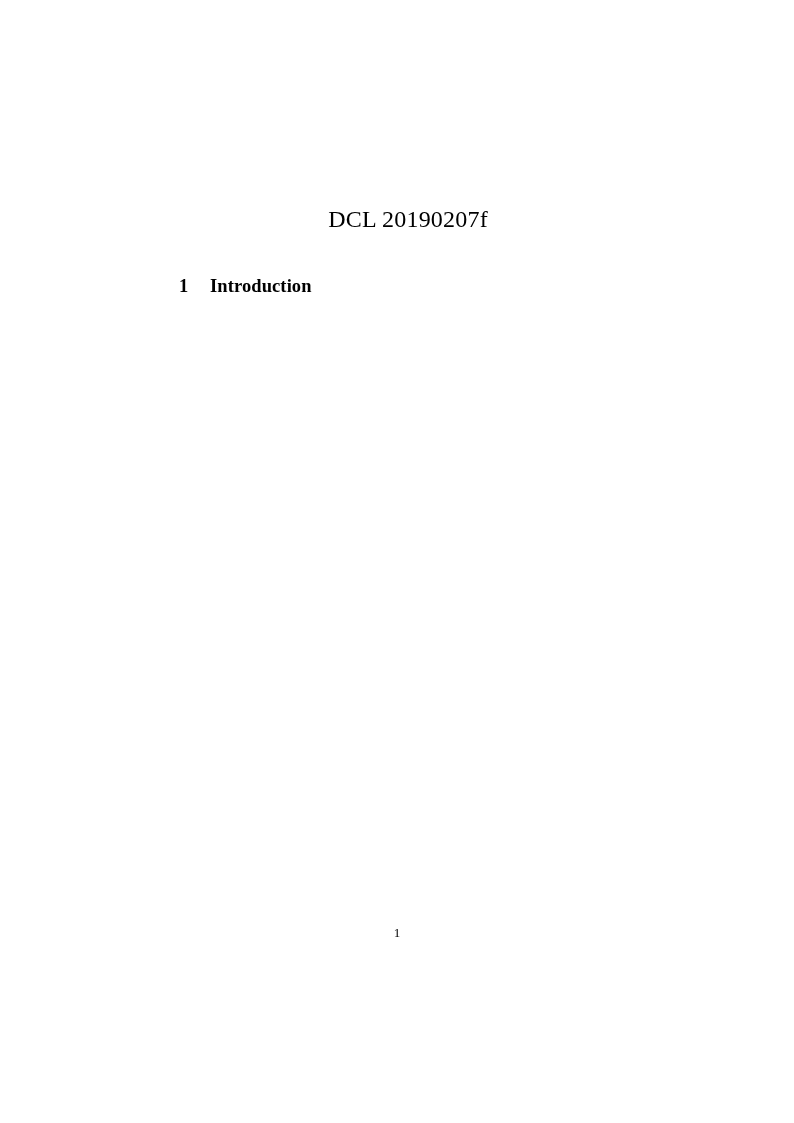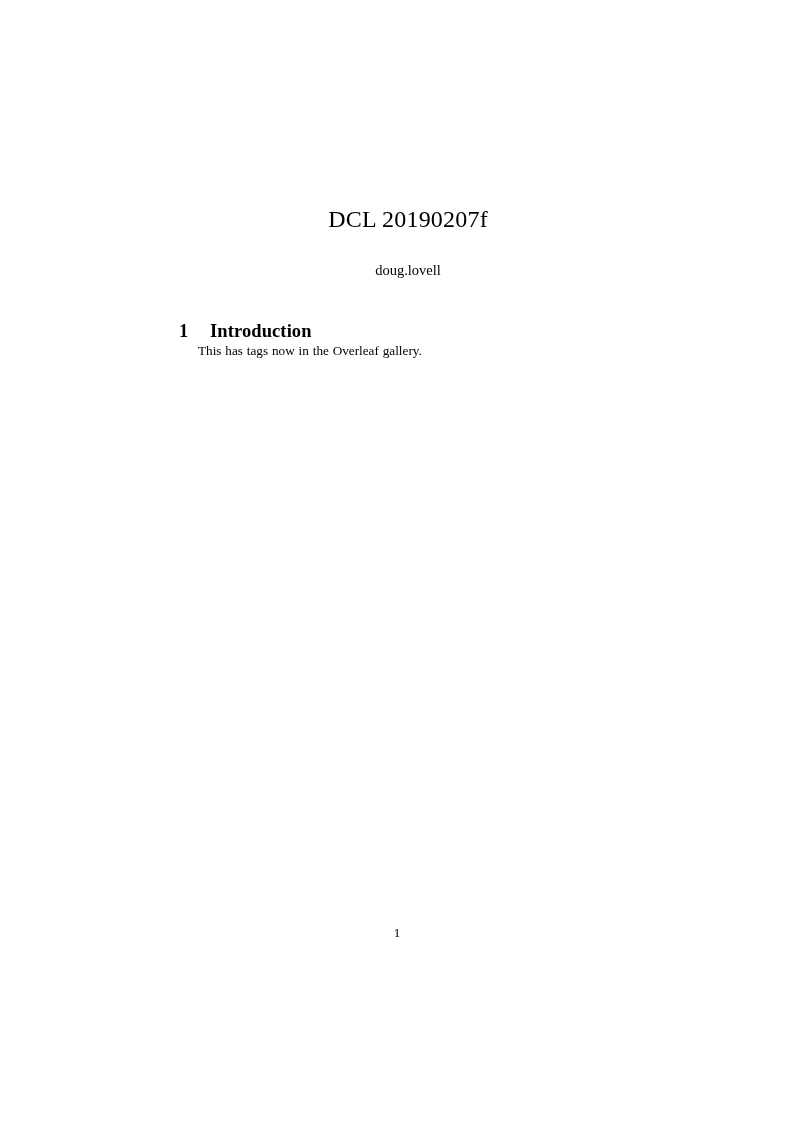--- a/index.html
+++ b/index.html
@@ -87,27 +87,25 @@
   }
 </style>
 </head>
 <body>
 
 <div class="page">
   <div class="content">
 
     <h1 class="doc-title">DCL 20190207f</h1>
 
-    <div class="doc-author">doug.lovell</div>
 
 
     <div class="section-heading">
       <span class="section-number">1</span>
       <span class="section-title">Introduction</span>
     </div>
 
 
-    <p class="body-par indented">This has tags now in the Overleaf gallery.</p>
 
   </div>
 
   <div class="page-number">1</div>
 </div>
 
 </body></html>

